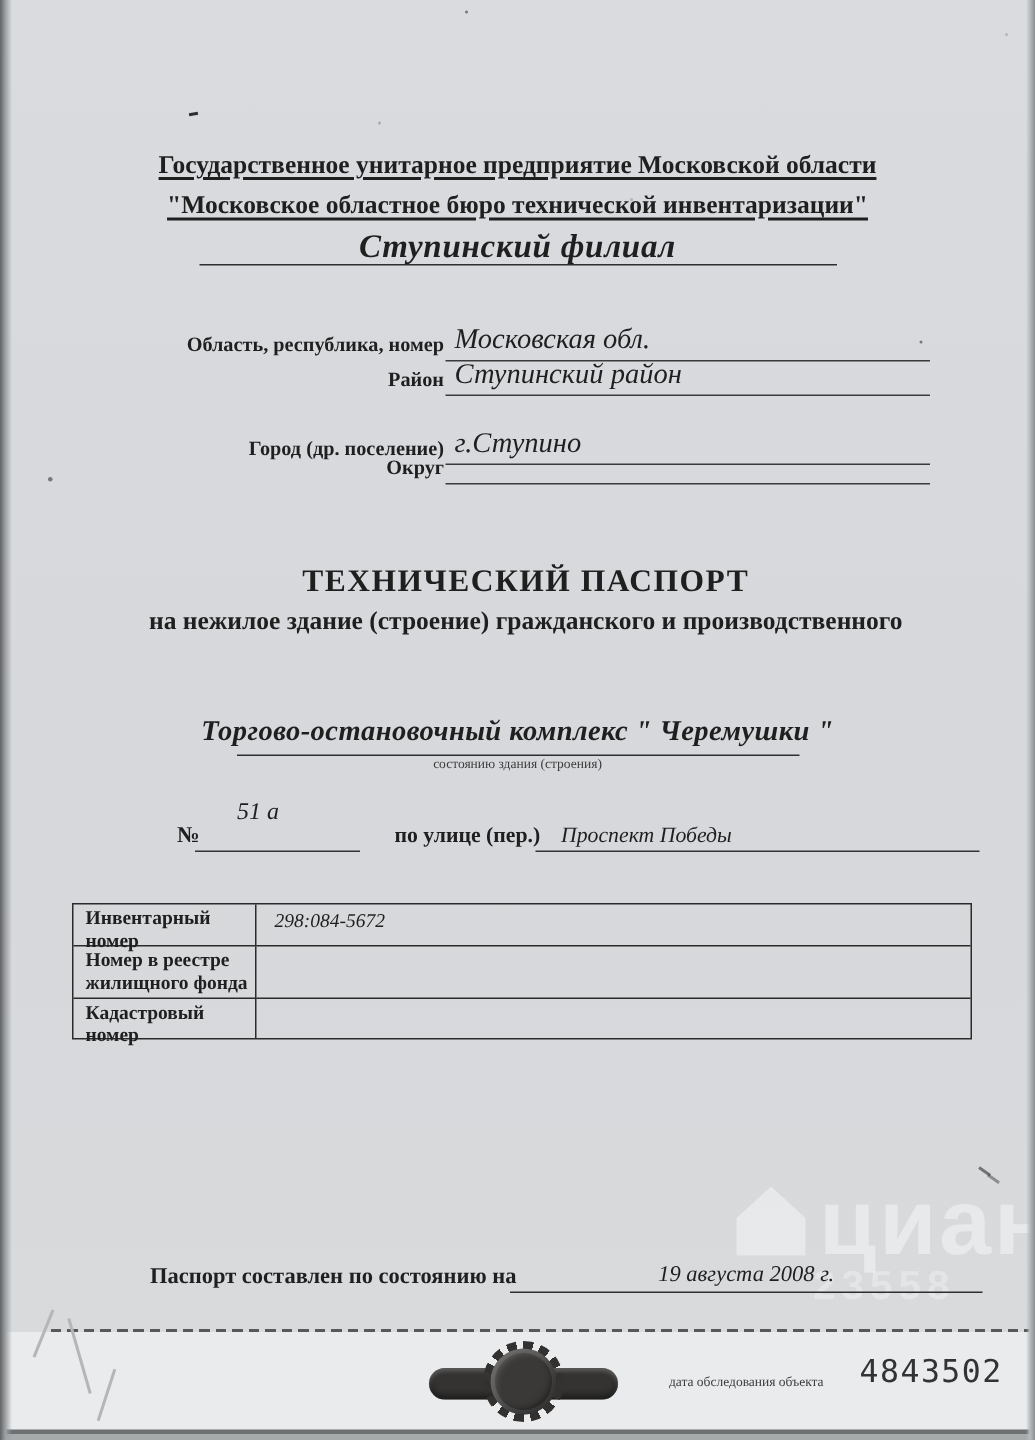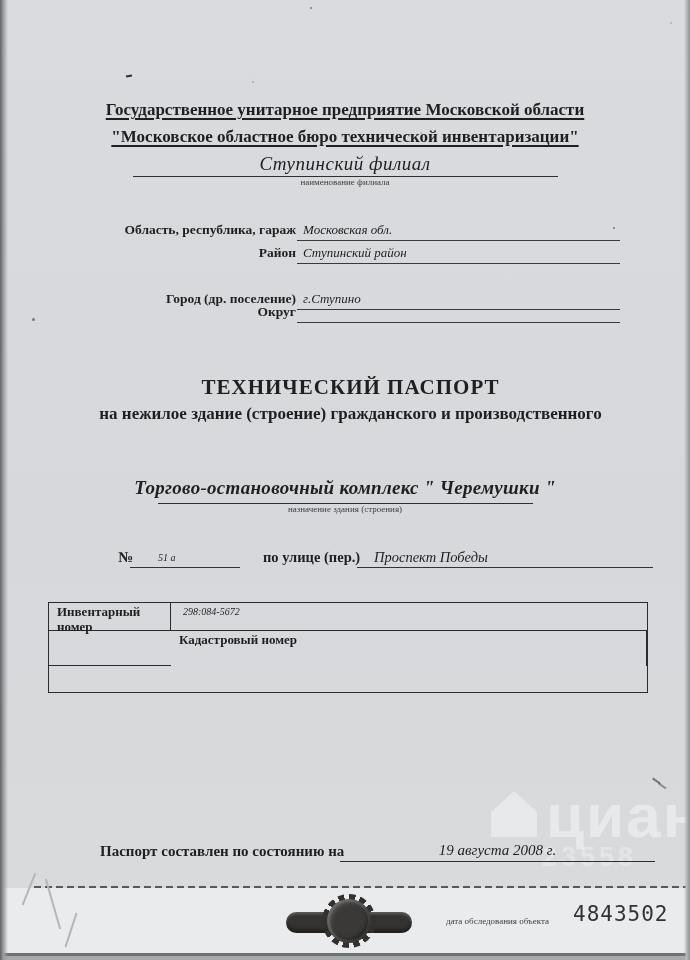--- a/index.html
+++ b/index.html
@@ -15,56 +15,56 @@
   .bottom-strip{position:absolute;left:0;top:888px;width:690px;height:66px;background:#eaebec;}
   .bottom-dark{position:absolute;left:0;top:953px;width:690px;height:3px;background:#6e7173;}
   .bottom-gray{position:absolute;left:0;top:956px;width:690px;height:4px;background:#a7aaab;}
   .fold-line{position:absolute;left:34px;top:886px;width:652px;height:2px;
       background:repeating-linear-gradient(90deg,rgba(45,45,45,.75) 0 7px,rgba(45,45,45,0) 7px 11px);}
 
   
   .header{position:absolute;top:96px;left:40px;right:40px;text-align:center;}
   .org-line{display:block;font-size:17px;font-weight:600;line-height:27px;
       text-decoration:underline;text-underline-offset:3px;text-decoration-thickness:1.5px;}
-  .branch{display:block;margin-top:3px;font-size:19px;font-weight:normal;font-style:italic;line-height:22px;letter-spacing:.5px;}
+  .branch{display:block;margin-top:3px;font-size:22px;font-weight:bold;font-style:italic;line-height:22px;letter-spacing:.5px;}
   .branch-line{width:425px;margin:1px auto 0;border-top:1.6px solid #2e2e2e;}
   .small-caption{font-size:9px;color:#3c3c3c;line-height:11px;}
 
   
   .field-row{position:absolute;left:0;width:690px;height:23px;}
   .fr-label{position:absolute;left:0;width:296px;bottom:3px;text-align:right;font-weight:bold;font-size:13.5px;}
-  .fr-value{position:absolute;left:303px;bottom:3px;font-style:italic;font-size:13px;white-space:nowrap;text-align:center;}
+  .fr-value{position:absolute;left:303px;bottom:3px;font-style:italic;font-size:19px;white-space:nowrap;text-align:center;}
   .fr-line{position:absolute;left:297px;width:323px;bottom:0;border-bottom:1.5px solid #3a3a3a;}
 
   
   .title-block{position:absolute;top:374px;left:0;right:0;text-align:center;margin-left:11px;}
   .title-main{font-size:21px;font-weight:bold;letter-spacing:1px;line-height:26px;}
   .title-sub{font-size:17px;font-weight:bold;line-height:21.5px;}
   .title-sub-wrap{margin-top:3px;}
 
   
   .purpose-block{position:absolute;top:476px;left:0;right:0;text-align:center;}
   .purpose-value{font-size:19px;font-weight:bold;font-style:italic;line-height:24px;letter-spacing:.3px;}
   .purpose-line{width:375px;margin:3px auto 0;border-top:1.6px solid #2e2e2e;}
 
   
   .addr-row{position:absolute;top:547px;left:0;width:690px;height:21px;}
   .addr-no{position:absolute;left:118px;bottom:2px;font-weight:bold;font-size:15px;}
-  .addr-no-value{position:absolute;left:158px;bottom:5px;font-style:italic;font-size:10px;}
+  .addr-no-value{position:absolute;left:158px;bottom:17px;font-style:italic;font-size:16px;}
   .addr-line1{position:absolute;left:130px;width:110px;bottom:0;border-bottom:1.6px solid #333;}
   .addr-street-label{position:absolute;left:263px;bottom:2px;font-weight:bold;font-size:14.5px;}
   .addr-street-value{position:absolute;left:374px;bottom:2px;font-style:italic;font-size:14.5px;}
   .addr-line2{position:absolute;left:357px;width:296px;bottom:0;border-bottom:1.6px solid #333;}
 
   
   .idt{position:absolute;left:48px;top:602px;width:598px;
        display:grid;grid-template-columns:122px 1fr;grid-template-rows:28px 35px 26px;
        border:1.6px solid #2b2b2b;background:transparent;}
   .idt-label{border-right:1.4px solid #2b2b2b;padding:2px 4px 0 8px;font-weight:600;font-size:13px;line-height:14.5px;}
-  .idt-value{padding:3px 0 0 12px;font-style:italic;font-size:10px;}
+  .idt-value{padding:3px 0 0 12px;font-style:italic;font-size:13px;}
   .idt-bb{border-bottom:1.4px solid #2b2b2b;}
 
   
   .compiled-row{position:absolute;top:842px;left:0;width:552px;height:20px;}
   .compiled-label{position:absolute;left:100px;bottom:2px;font-weight:bold;font-size:15px;}
   .compiled-date{position:absolute;left:340px;width:315px;bottom:3px;text-align:center;font-style:italic;font-size:15px;}
   .compiled-line{position:absolute;left:340px;width:315px;bottom:0;border-bottom:1.6px solid #2e2e2e;}
   .compiled-caption{position:absolute;top:916px;left:340px;width:315px;text-align:center;}
 
   
@@ -109,25 +109,24 @@
       </svg>
   </span>
   <div class="wm-text">циан</div>
   <div class="wm-digits">23558</div>
 
   <div class="header">
     <span class="org-line">Государственное унитарное предприятие Московской области</span>
     <span class="org-line">"Московское областное бюро технической инвентаризации"</span>
     <span class="branch">Ступинский филиал</span>
     <div class="branch-line"></div>
-    <div class="small-caption">наименование филиала</div>
   </div>
 
   <div class="field-row" style="top:218px;">
-    <span class="fr-label">Область, республика, гараж</span>
+    <span class="fr-label">Область, республика, номер</span>
     <span class="fr-value">Московская обл.</span>
     <div class="fr-line"></div>
   </div>
   <div class="field-row" style="top:241px;">
     <span class="fr-label">Район</span>
     <span class="fr-value">Ступинский район</span>
     <div class="fr-line"></div>
   </div>
   <div class="field-row" style="top:264px;margin-top:36px;">
     <span class="fr-label">Округ</span>
@@ -143,35 +142,36 @@
   <div class="title-block">
     <div class="title-main">ТЕХНИЧЕСКИЙ ПАСПОРТ</div>
     <div class="title-sub-wrap">
       <div class="title-sub">на нежилое здание (строение) гражданского и производственного</div>
     </div>
   </div>
 
   <div class="purpose-block">
     <div class="purpose-value">Торгово-остановочный комплекс " Черемушки "</div>
     <div class="purpose-line"></div>
-    <div class="small-caption">назначение здания (строения)</div>
+    <div class="small-caption">состоянию здания (строения)</div>
   </div>
 
   <div class="addr-row">
     <span class="addr-no">№</span>
     <span class="addr-no-value">51 а</span>
     <div class="addr-line1"></div>
     <span class="addr-street-label">по улице (пер.)</span>
     <span class="addr-street-value">Проспект Победы</span>
     <div class="addr-line2"></div>
   </div>
 
   <div class="idt">
     <div class="idt-label idt-bb">Инвентарный номер</div>
     <div class="idt-value idt-bb">298:084-5672</div>
+    <div class="idt-label idt-bb">Номер в реестре жилищного фонда</div>
     <div class="idt-value idt-bb"></div>
     <div class="idt-label">Кадастровый номер</div>
     <div class="idt-value"></div>
   </div>
 
   <div class="compiled-row">
     <span class="compiled-label">Паспорт составлен по состоянию на</span>
     <span class="compiled-date">19 августа 2008 г.</span>
     <div class="compiled-line"></div>
   </div>

